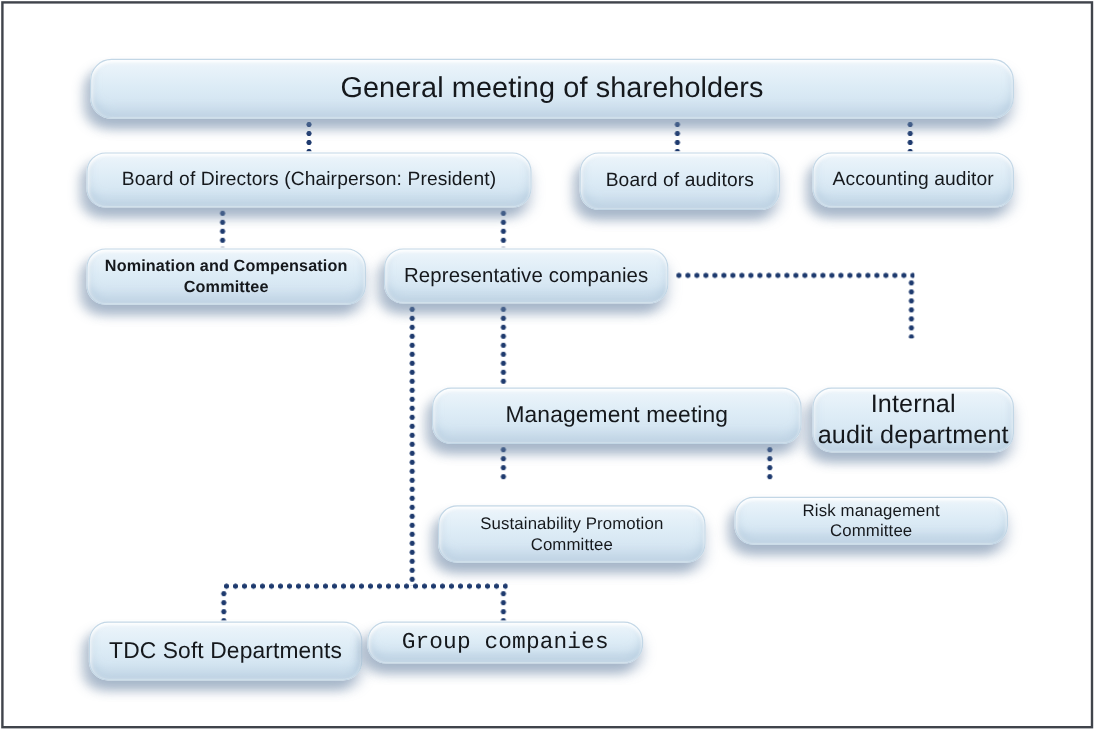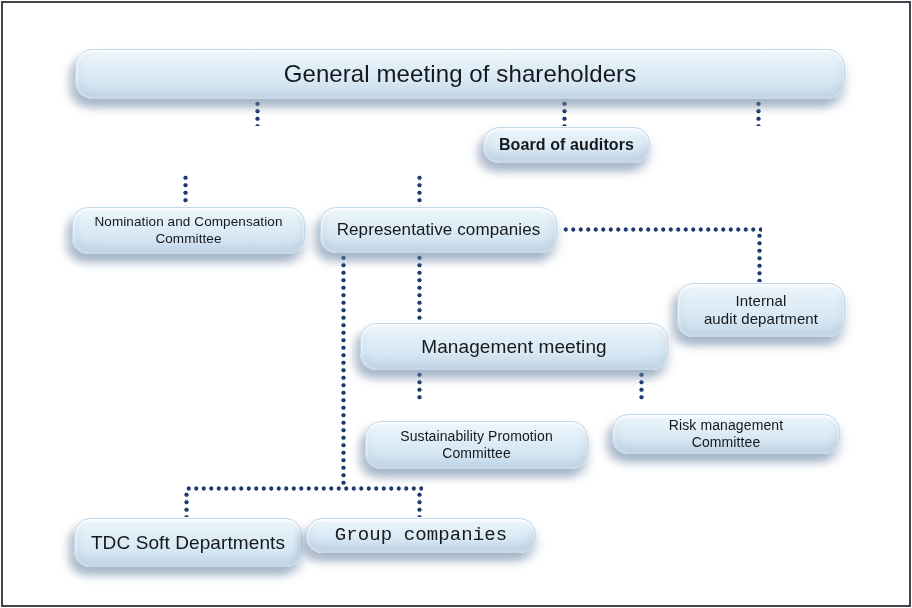--- a/index.html
+++ b/index.html
@@ -25,21 +25,21 @@
     box-shadow:
       -6px 8px 9px rgba(104,130,162,0.45),
       2px 8px 10px rgba(120,145,175,0.28),
       inset 0 2px 3px rgba(255,255,255,0.95),
       inset 0 -6px 8px rgba(165,192,214,0.55),
       inset 2px 0 3px rgba(255,255,255,0.6);
     z-index:2;
   }
   .node .lbl{white-space:pre-line;line-height:1.22;letter-spacing:0.1px;}
   .fs18{font-size:24px;} .fs19{font-size:19px;} .fs17{font-size:17px;}
-  .fs16{font-size:16px;} .fs15{font-size:15px;} .fs14{font-size:14px;} .fs13{font-size:13.5px;}
+  .fs16{font-size:16px;} .fs15{font-size:21px;margin-top:40px;} .fs14{font-size:14px;} .fs13{font-size:13.5px;}
   .dotline{position:absolute;z-index:1;}
   .dotline.v{
     width:5px;
     background-image:radial-gradient(circle at 2.5px 3.75px,var(--connector) 1.9px,rgba(0,0,0,0) 2.4px);
     background-size:5px 7.5px;background-repeat:repeat-y;
   }
   .dotline.h{
     height:5px;
     background-image:radial-gradient(circle at 3.75px 2.5px,var(--connector) 1.9px,rgba(0,0,0,0) 2.4px);
     background-size:7.5px 5px;background-repeat:repeat-x;
@@ -63,27 +63,33 @@
   <div class="dotline v" style="left:417px;top:371px;height:31px;"></div>
   <div class="dotline v" style="left:639px;top:371px;height:31px;"></div>
   <div class="dotline h" style="left:185px;top:486px;width:238px;"></div>
   <div class="dotline v" style="left:184px;top:491px;height:26px;"></div>
   <div class="dotline v" style="left:417px;top:491px;height:26px;"></div>
 
   <div class="node fs18" style="left:75px;top:49px;width:770px;height:50px;border-radius:18px;">
     <span class="lbl">General meeting of shareholders</span>
   </div>
 
+  <div class="node fs16" style="left:72px;top:127px;width:371px;height:46px;">
+    <span class="lbl">Board of Directors (Chairperson: President)</span>
+  </div>
 
-  <div class="node fs16" style="left:483px;top:127px;width:167px;height:36px;font-weight:bold;">
+  <div class="node fs16" style="left:483px;top:127px;width:167px;height:48px;">
     <span class="lbl">Board of auditors</span>
   </div>
 
+  <div class="node fs16" style="left:677px;top:127px;width:168px;height:46px;">
+    <span class="lbl">Accounting auditor</span>
+  </div>
 
-  <div class="node fs13" style="left:72px;top:207px;width:233px;height:47px;">
+  <div class="node fs13" style="left:72px;top:207px;width:233px;height:47px;font-weight:bold;">
     <span class="lbl">Nomination and Compensation
 Committee</span>
   </div>
 
   <div class="node fs17" style="left:320px;top:207px;width:237px;height:46px;">
     <span class="lbl">Representative companies</span>
   </div>
 
   <div class="node fs15" style="left:677px;top:283px;width:168px;height:54px;">
     <span class="lbl">Internal

